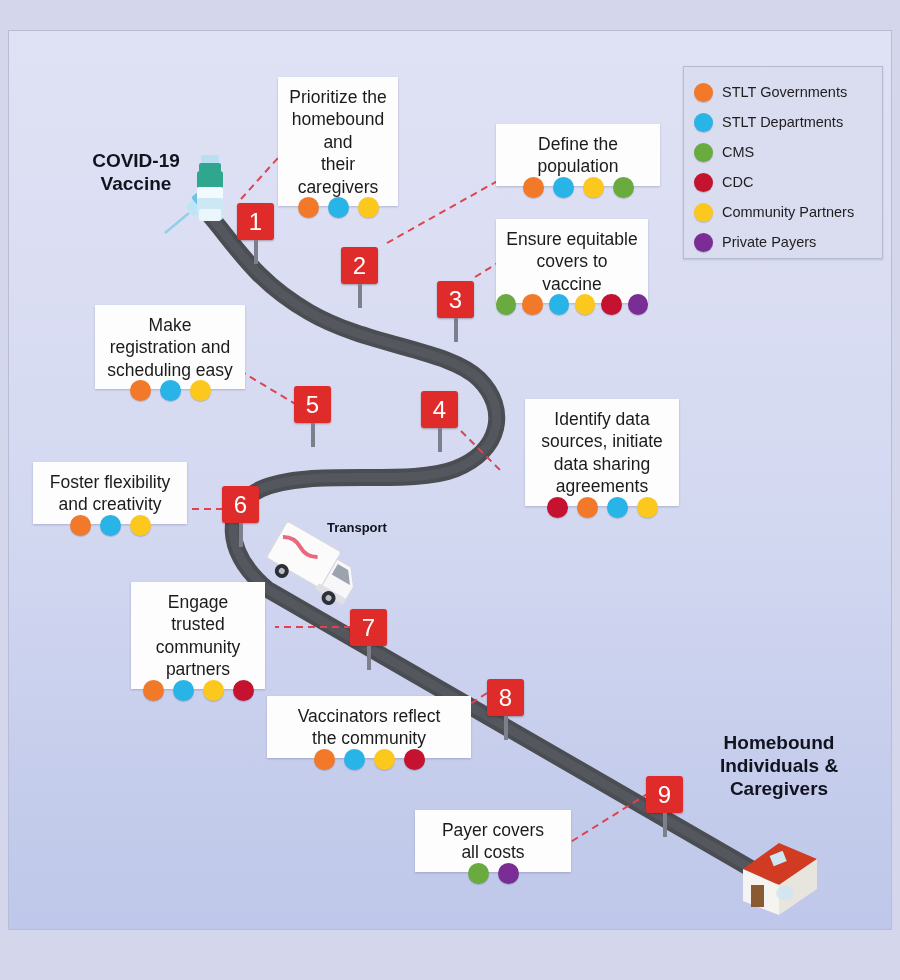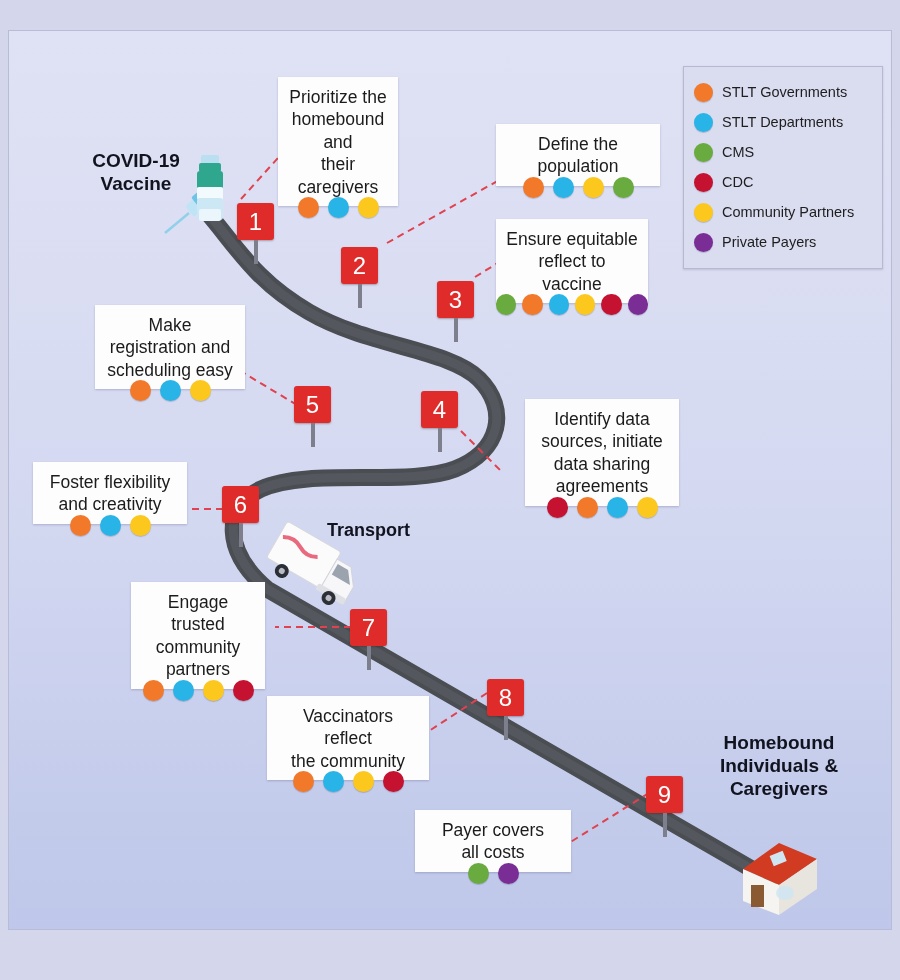--- a/index.html
+++ b/index.html
@@ -101,21 +101,21 @@
 
   
   #legend {
     position: absolute;
     right: 8px;
     top: 35px;
     width: 200px;
     background: #dadcf0;
     border: 1px solid #b6b9d2;
     box-shadow: 0 1px 2px rgba(70,70,110,.2);
-    padding: 10px 10px 11px 10px;
+    padding: 10px 10px 1px 10px;
     box-sizing: border-box;
   }
   .legend-row {
     display: flex;
     align-items: center;
     gap: 9px;
     height: 30px;
   }
   .legend-row .dot { width: 19px; height: 19px; }
   .legend-row .llabel {
@@ -128,21 +128,21 @@
     position: absolute;
     font-size: 19px;
     font-weight: bold;
     color: #11131f;
     text-align: center;
     line-height: 1.22;
     white-space: pre-line;
   }
   #transport-label {
     position: absolute;
-    font-size: 18px;
+    font-size: 13px;
     font-weight: bold;
     color: #11131f;
   }
 
   .art { position: absolute; }
 </style>
 </head>
 <body>
 
 <div id="canvas">
@@ -283,21 +283,21 @@
       <div class="dots">
         <span class="dot" style="background:#f2792a"></span>
         <span class="dot" style="background:#29b4e8"></span>
         <span class="dot" style="background:#fdc81e"></span>
         <span class="dot" style="background:#6aab3f"></span>
       </div>
     </div>
 
     <div class="callout" style="left:487px; top:188px; width:152px;">
       <span class="ctext">Ensure equitable
-reflect to
+covers to
 vaccine</span>
       <div class="dots" style="gap:6px">
         <span class="dot" style="background:#6aab3f"></span>
         <span class="dot" style="background:#f2792a"></span>
         <span class="dot" style="background:#29b4e8"></span>
         <span class="dot" style="background:#fdc81e"></span>
         <span class="dot" style="background:#c41230"></span>
         <span class="dot" style="background:#7b2d96"></span>
       </div>
     </div>
@@ -341,21 +341,21 @@
 community
 partners</span>
       <div class="dots">
         <span class="dot" style="background:#f2792a"></span>
         <span class="dot" style="background:#29b4e8"></span>
         <span class="dot" style="background:#fdc81e"></span>
         <span class="dot" style="background:#c41230"></span>
       </div>
     </div>
 
-    <div class="callout" style="left:258px; top:665px; width:162px;">
+    <div class="callout" style="left:258px; top:665px; width:204px;">
       <span class="ctext">Vaccinators reflect
 the community</span>
       <div class="dots">
         <span class="dot" style="background:#f2792a"></span>
         <span class="dot" style="background:#29b4e8"></span>
         <span class="dot" style="background:#fdc81e"></span>
         <span class="dot" style="background:#c41230"></span>
       </div>
     </div>
 

